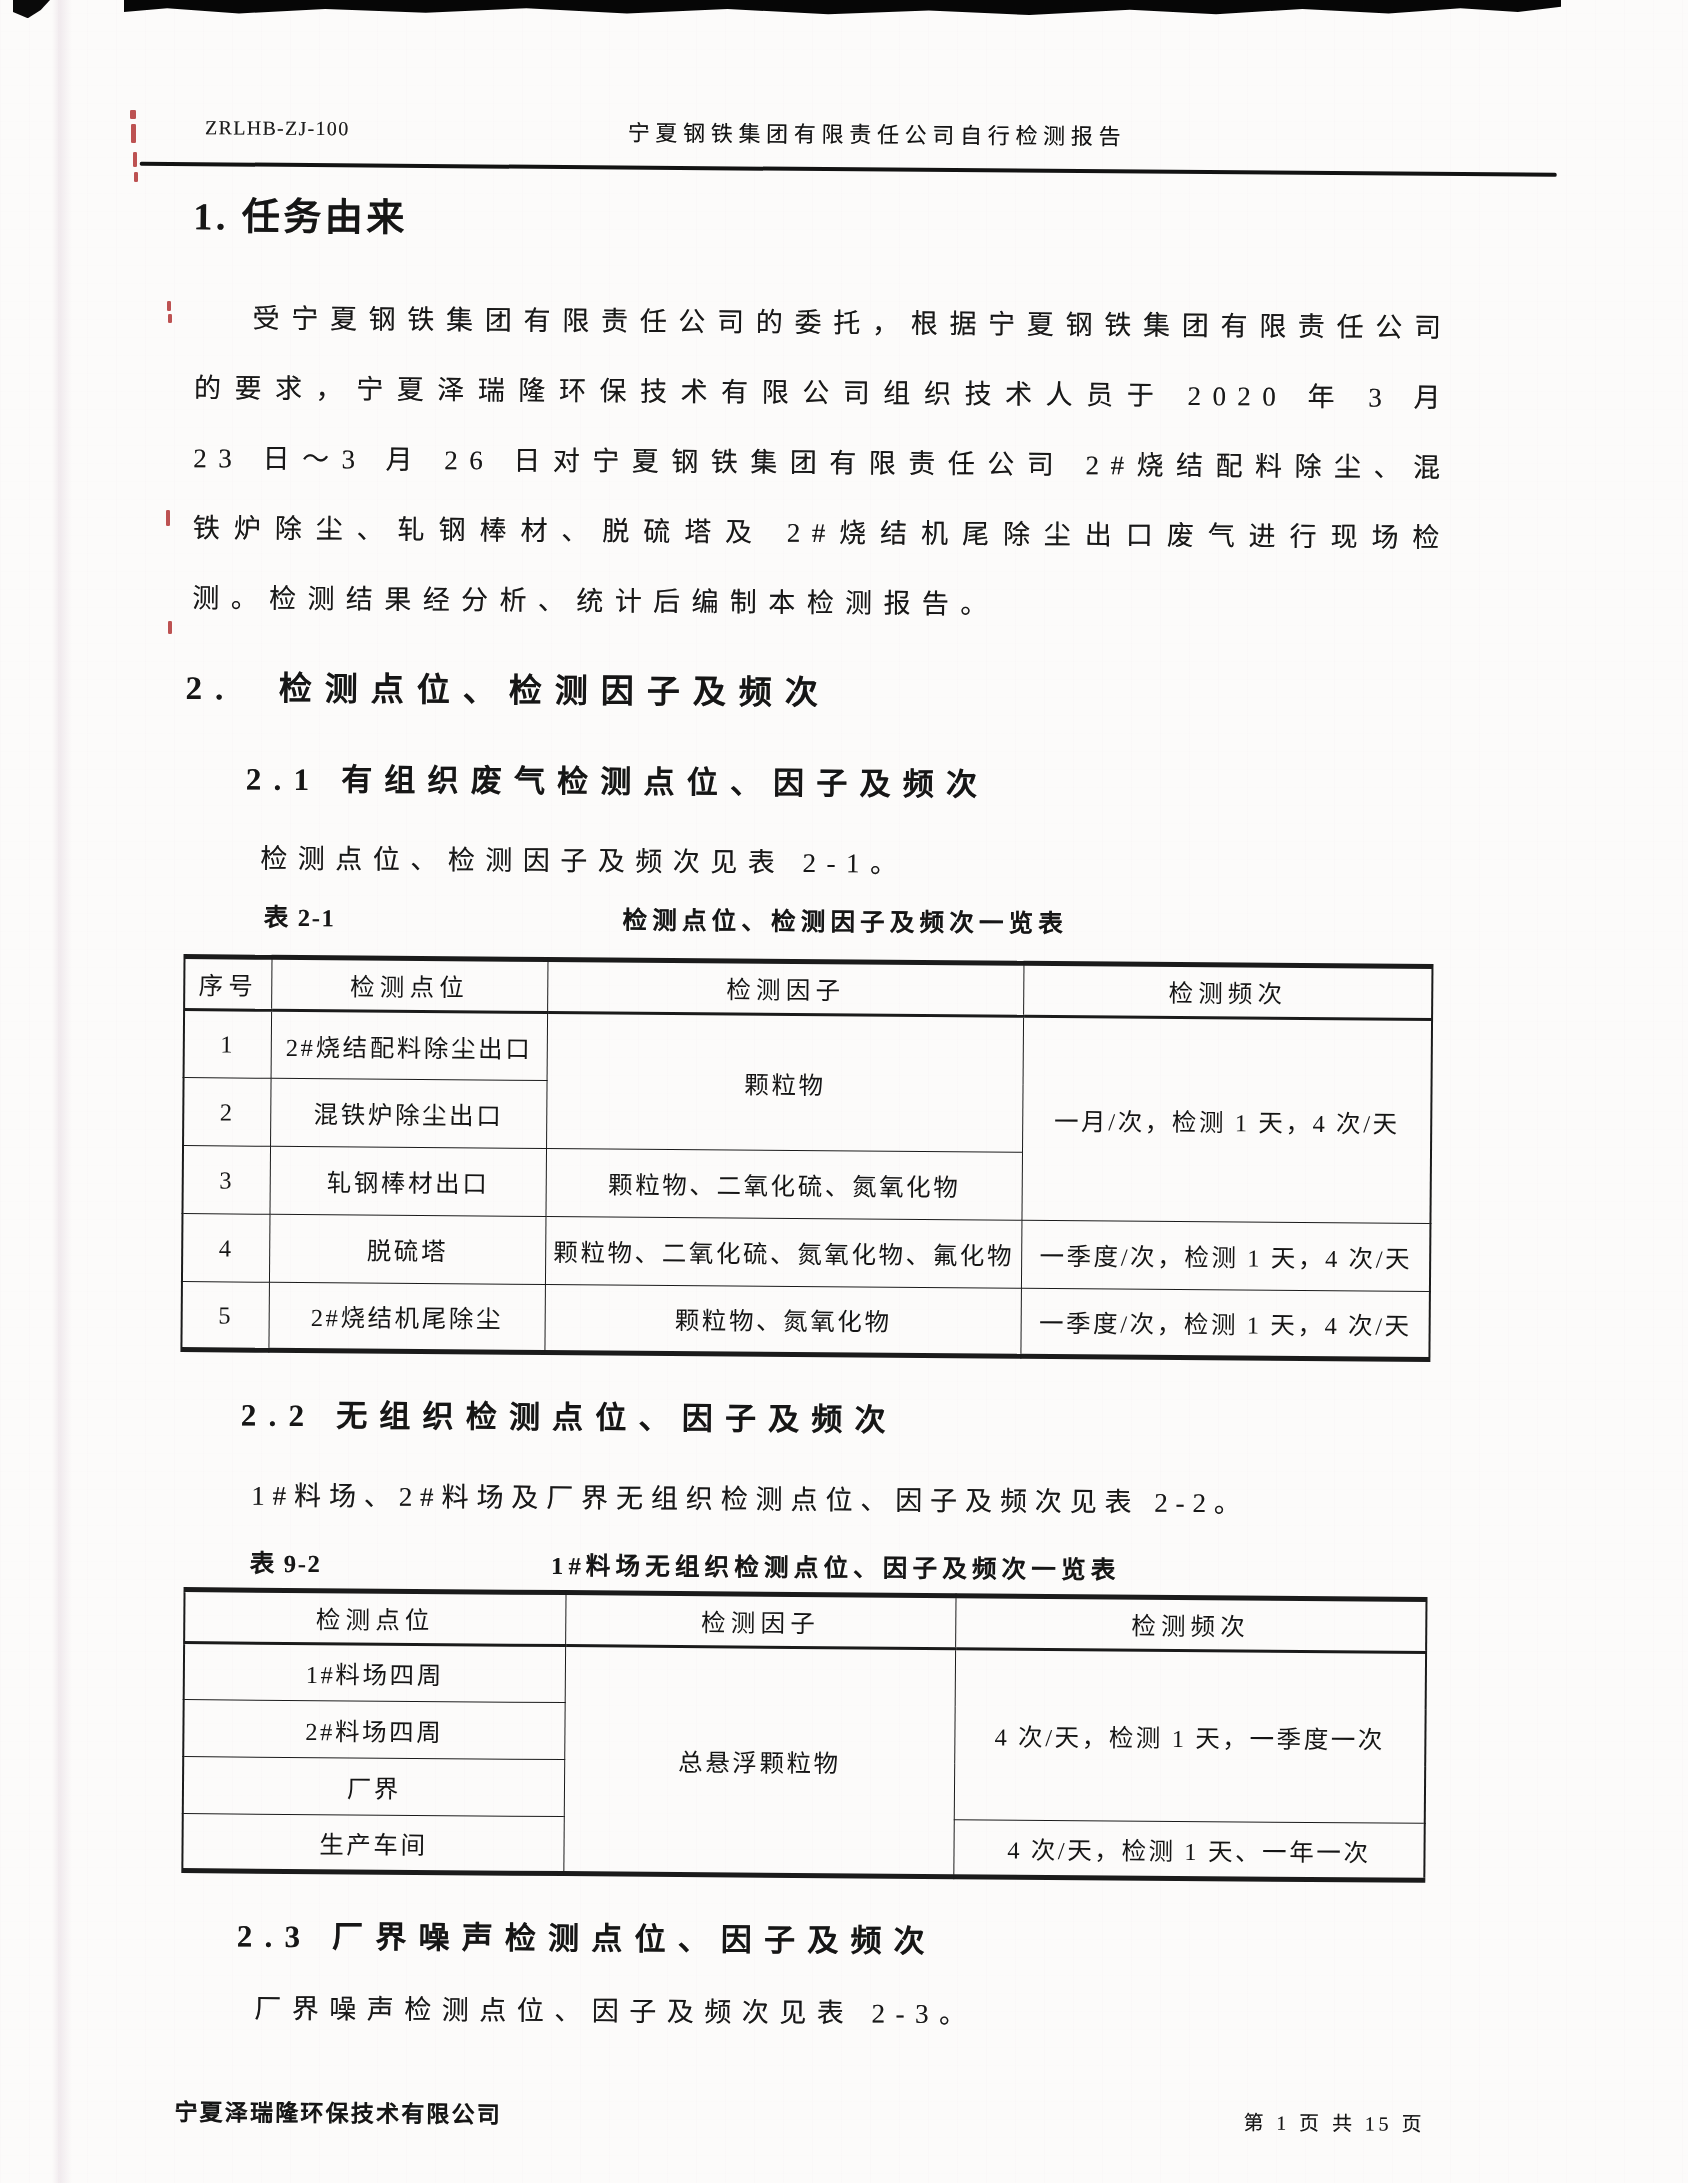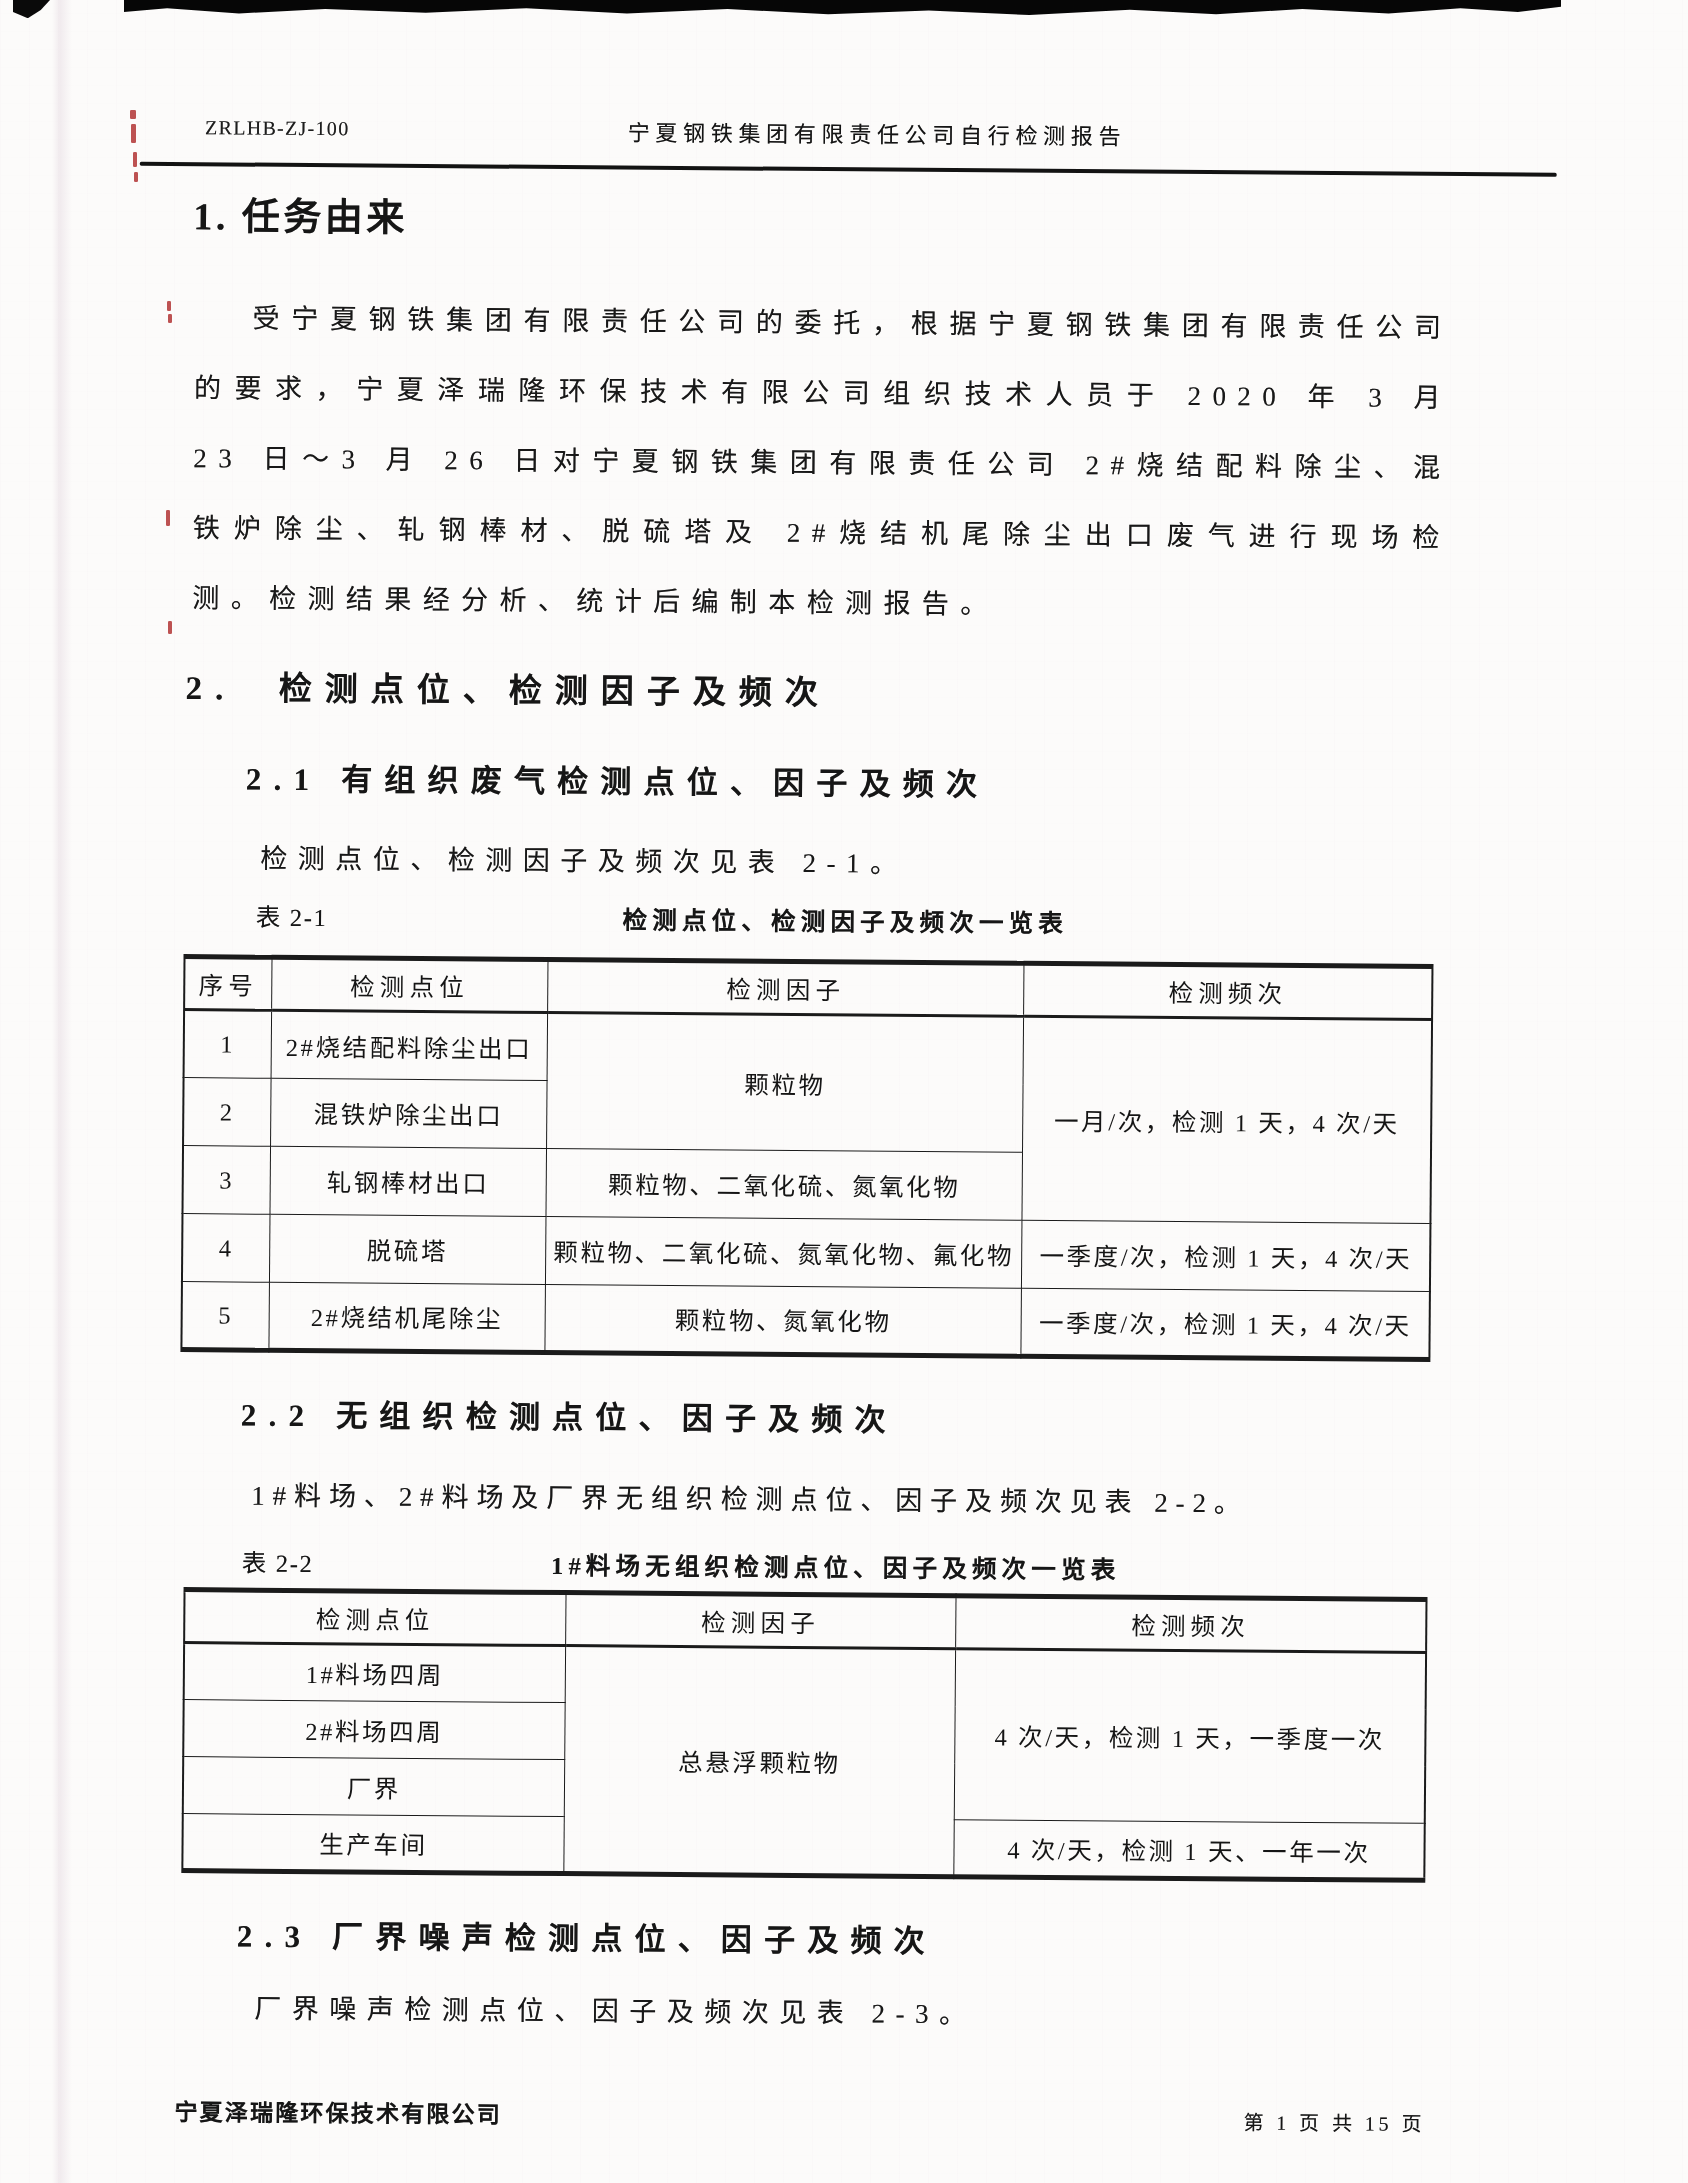--- a/index.html
+++ b/index.html
@@ -69,22 +69,22 @@
   .h3-21 { left: 251px; top: 763px; }
   .h3-22 { left: 251px; top: 1399px; }
   .h3-23 { left: 251px; top: 1920px; }
   .intro { position: absolute; font-size: 27px; letter-spacing: 10.5px; line-height: 1.25; color: #181818; white-space: nowrap; }
   .intro-21 { left: 266px; top: 842px; }
   .intro-22 { left: 262px; top: 1479px; letter-spacing: 7.9px; }
   .intro-23 { left: 269px; top: 1992px; }
   
   .tbl-caption { position: absolute; height: 28px; }
   .tbl-caption .lbl {
-    position: absolute; left: 0; top: 0;
-    font-size: 24.5px; font-weight: normal; letter-spacing: 1.7px; line-height: 1;
+    position: absolute; left: 8px; top: 0;
+    font-size: 24.5px; font-weight: bold; letter-spacing: 1.7px; line-height: 1;
   }
   .tbl-caption .ttl {
     position: absolute; left: 0; right: 0; top: 0; text-align: center;
     font-size: 24.5px; font-weight: bold; letter-spacing: 5.2px; line-height: 1;
   }
   .cap-21 { left: 262px; top: 905px; width: 1179px; }
   .cap-22 { left: 253px; top: 1551px; width: 1188px; }
   
   .doc-table {
     position: absolute;
@@ -196,21 +196,21 @@
           <td>颗粒物、氮氧化物</td>
           <td class="freq-cell">一季度/次，检测 1 天，4 次/天</td>
         </tr>
       </tbody>
     </table>
 
     <div class="h3 h3-22 ink">2.2 无组织检测点位、因子及频次</div>
     <div class="intro intro-22 ink">1#料场、2#料场及厂界无组织检测点位、因子及频次见表 2-2。</div>
 
     <div class="tbl-caption cap-22">
-      <span class="lbl ink">表 2-2</span>
+      <span class="lbl ink">表 9-2</span>
       <span class="ttl ink">1#料场无组织检测点位、因子及频次一览表</span>
     </div>
 
     <table class="doc-table t22">
       <colgroup>
           <col class="c0">
           <col class="c1">
           <col class="c2">
         </colgroup>
       <thead>

